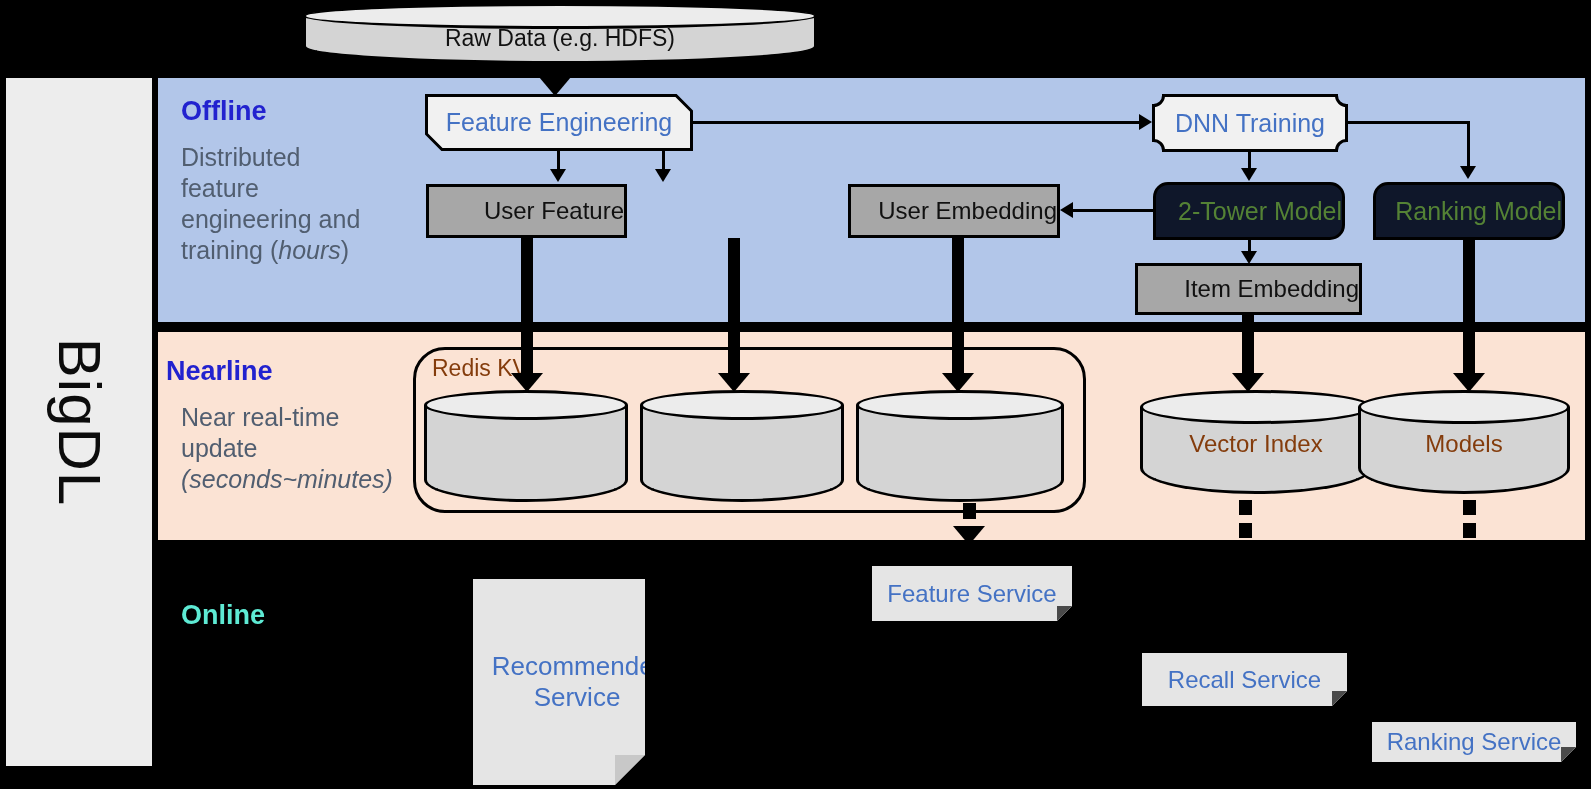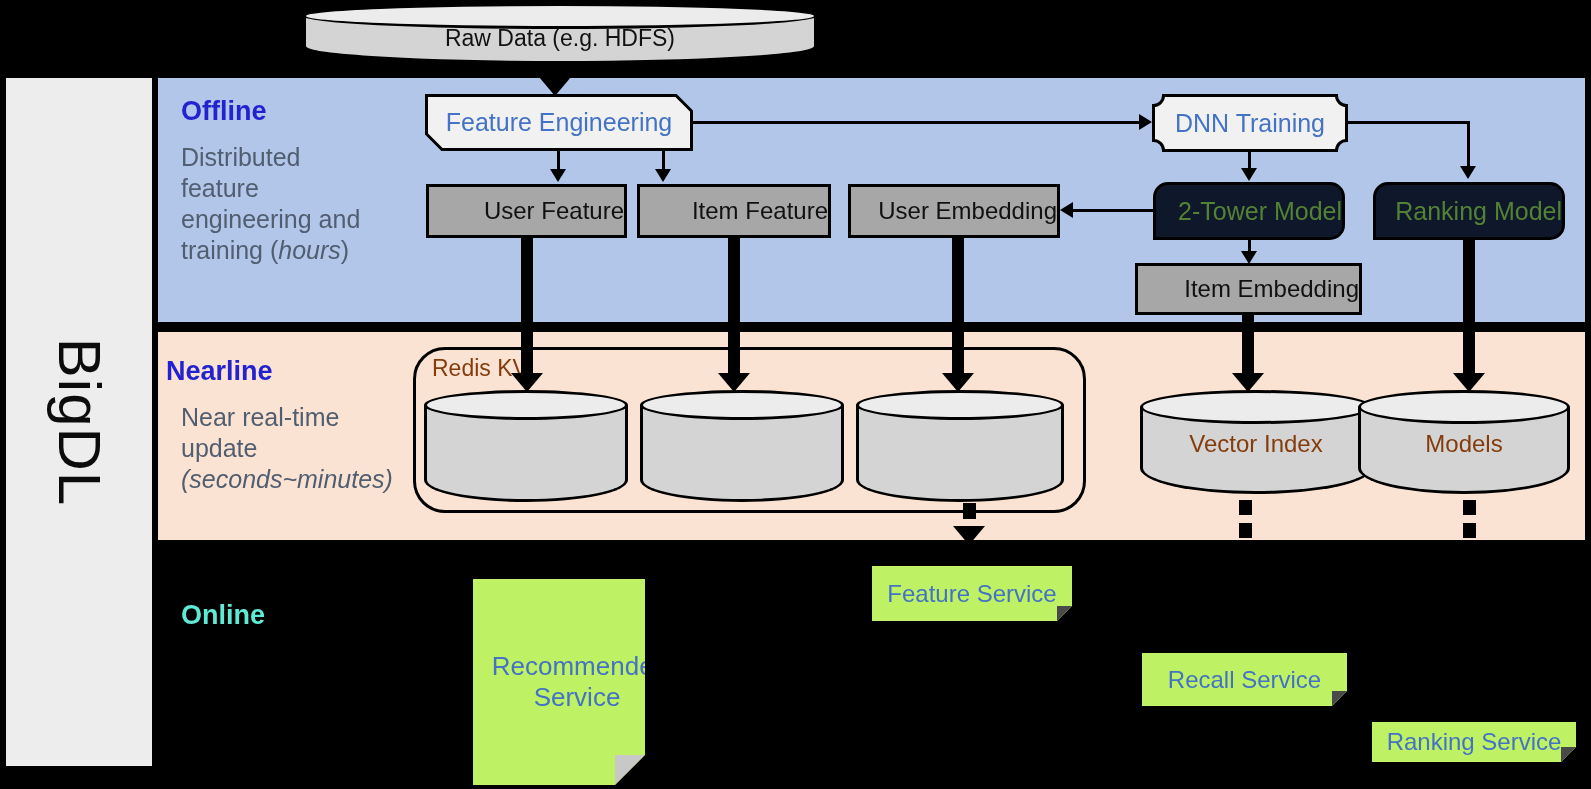--- a/index.html
+++ b/index.html
@@ -46,21 +46,21 @@
                    background:#ececec; border:3px solid #000; border-radius:50%; }
   .cyl .cyl-label { position:absolute; left:0; right:0; top:var(--labtop); text-align:center;
                     color:#843c0c; font-size:24px; }
 
   
   #redis-kv-container { position:absolute; left:413px; top:347px; width:673px; height:166px;
                         border:3px solid #000; border-radius:32px; }
   #redis-kv-label { position:absolute; left:16px; top:5px; color:#843c0c; font-size:23px; }
 
   
-  .doc { position:absolute; background:#bef264; color:#4472c4; font-size:24px;
+  .doc { position:absolute; background:#e5e5e5; color:#4472c4; font-size:24px;
          display:flex; align-items:center; justify-content:center; text-align:center;
          clip-path:polygon(0 0, 100% 0, 100% calc(100% - var(--fold)), calc(100% - var(--fold)) 100%, 0 100%); }
   .doc .fold { position:absolute; right:0; bottom:0; width:var(--fold); height:var(--fold);
                background:var(--foldc); clip-path:polygon(0 0, 100% 0, 0 100%); }
   .doc .doc-label { white-space:pre-line; }
 
   
   .ln { position:absolute; background:#000; }
   .ah { position:absolute; width:0; height:0; }
   .ah.down-sm  { border-left:8px solid transparent; border-right:8px solid transparent; border-top:13px solid #000; }
@@ -114,23 +114,20 @@
   <div class="shape-wrap" style="left:1152px; top:94px; width:196px; height:58px;">
     <svg width="196" height="58" viewBox="0 0 196 58">
       <path d="M11.5,1.5 H184.5 A10,10 0 0 0 194.5,11.5 V46.5 A10,10 0 0 0 184.5,56.5 H11.5 A10,10 0 0 0 1.5,46.5 V11.5 A10,10 0 0 0 11.5,1.5 Z" fill="#f1f1f1" stroke="#000" stroke-width="3"></path>
     </svg>
     <div class="shape-label">DNN Training</div>
   </div>
 
   <div class="node node-dark" style="left:426px; top:184px; width:201px; height:54px;">
     <span>User Feature</span>
   </div>
-  <div class="node node-dark" style="left:637px; top:184px; width:194px; height:54px;">
-    <span>Item Feature</span>
-  </div>
   <div class="node node-dark" style="left:848px; top:184px; width:212px; height:54px;">
     <span>User Embedding</span>
   </div>
   <div class="node node-dark" style="left:1135px; top:263px; width:227px; height:52px;">
     <span>Item Embedding</span>
   </div>
 
   <div class="node node-round" style="left:1153px; top:182px; width:192px; height:58px;">
     <span>2-Tower Model</span>
   </div>

